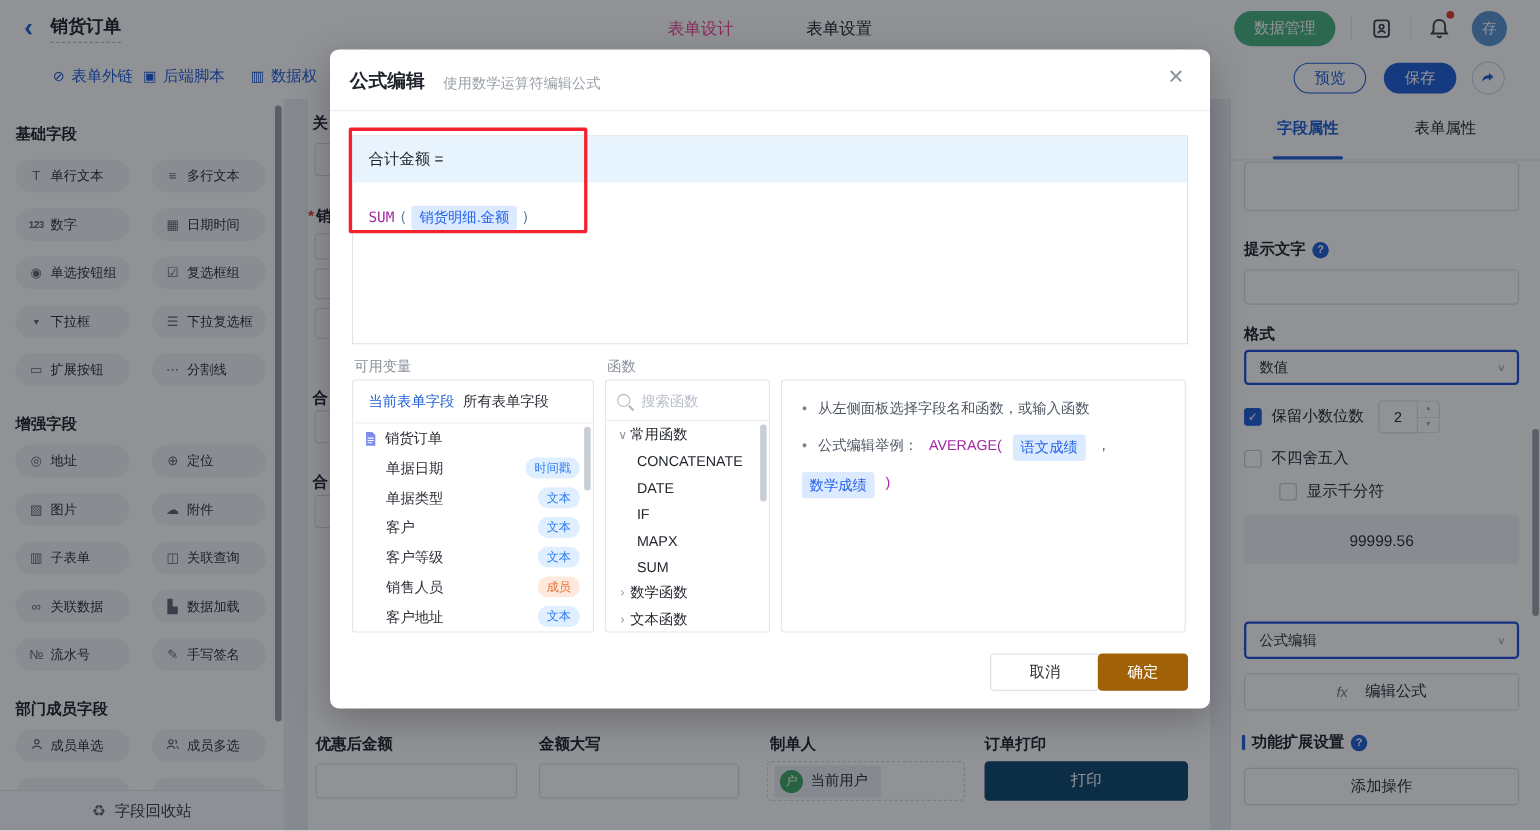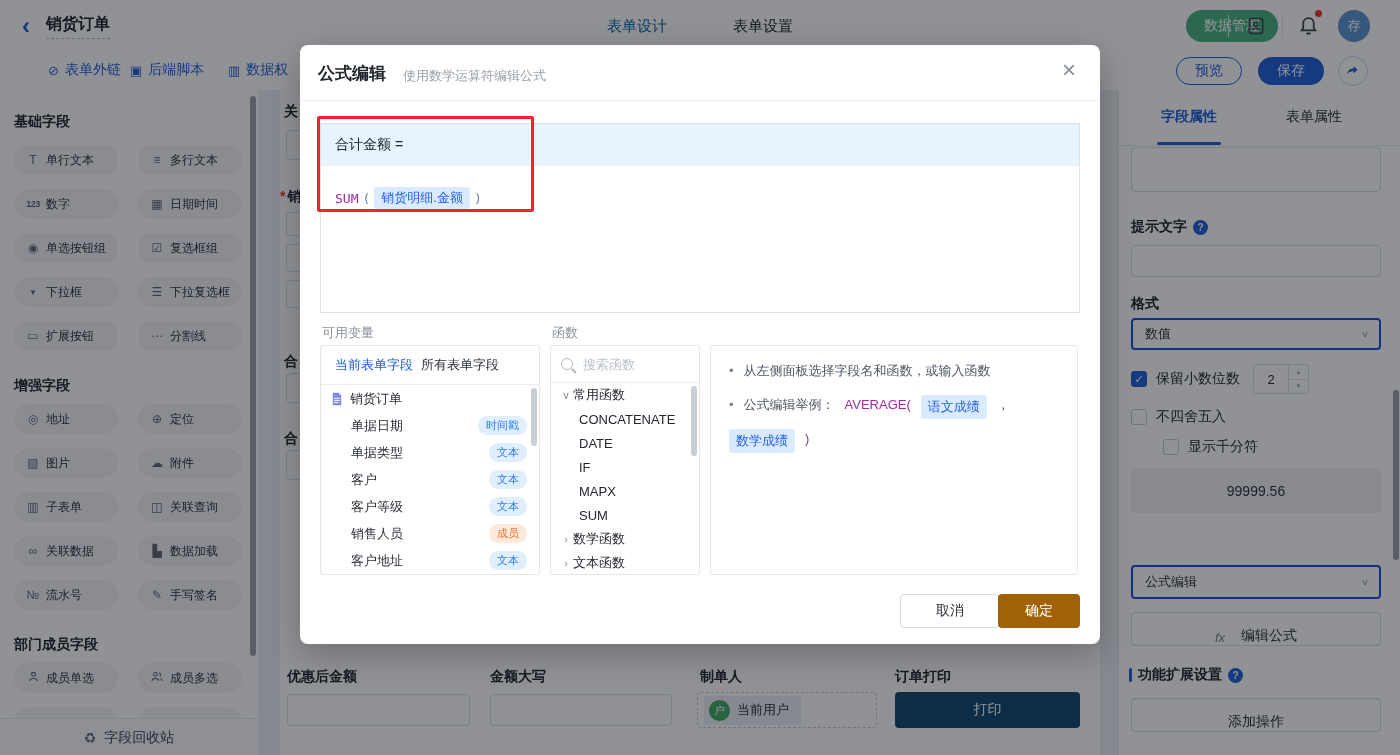--- a/index.html
+++ b/index.html
@@ -4,21 +4,21 @@
 <style>
   html,body{margin:0;padding:0;background:#dfe2e8;}
   body{font-family:"Liberation Sans","DejaVu Sans",sans-serif;color:#1f2329;}
   .stage{position:relative;width:1400px;height:755px;overflow:hidden;background:#eef0f4;}
   .abs{position:absolute;}
   
   .topbar{left:0;top:0;width:1400px;height:52px;background:#ffffff;}
   .back{font-size:24px;font-weight:bold;color:#1e5fd6;line-height:24px;cursor:pointer;}
   .apptitle{font-size:16px;font-weight:bold;color:#20242b;border-bottom:1px dashed #b8bfca;padding-bottom:3px;}
   .toptab{font-size:15px;color:#23272e;cursor:pointer;}
-  .toptab.active{color:#0369a1;}
+  .toptab.active{color:#ec4899;}
   .greenpill{background:#45b37e;color:#fff;font-size:14px;border-radius:17px;padding:7px 18px;cursor:pointer;}
   .vdiv{width:1px;height:22px;background:#e3e5ea;}
   .avatar{width:32px;height:32px;border-radius:50%;background:#5a96d2;color:#fff;font-size:13px;display:flex;align-items:center;justify-content:center;cursor:pointer;}
   .icbtn{cursor:pointer;display:flex;align-items:center;justify-content:center;}
   .reddot{position:absolute;right:-2px;top:-3px;width:7px;height:7px;border-radius:50%;background:#e63g2a;background:#e6382a;}
   
   .toolbar{left:0;top:52px;width:1400px;height:38px;background:#ffffff;border-bottom:1px solid #e4e6ea;}
   .tool-link{display:flex;align-items:center;gap:6px;color:#1e5fd6;font-size:14px;cursor:pointer;}
   .tool-link .g{font-size:13px;}
   .btn-outline{border:1px solid #1e5fd6;color:#1e5fd6;background:#fff;border-radius:14px;font-size:14px;padding:4px 18px;cursor:pointer;}
@@ -54,21 +54,21 @@
   .rselect{position:absolute;background:#fff;border:2px solid #1d4ed8;border-radius:4px;box-sizing:border-box;display:flex;align-items:center;justify-content:space-between;padding:0 10px 0 12px;font-size:13px;color:#2b2f36;cursor:pointer;}
   .chev{color:#9aa0ab;font-size:11px;transform:scaleY(.8);}
   .cbrow{position:absolute;display:flex;align-items:center;gap:9px;font-size:14px;color:#23272e;cursor:pointer;}
   .cb{width:16px;height:16px;border:1px solid #c3c8d2;border-radius:3px;background:#fff;box-sizing:border-box;}
   .cb.on{background:#1e5fd6;border-color:#1e5fd6;color:#fff;font-size:11px;display:flex;align-items:center;justify-content:center;}
   .numbox{position:absolute;width:36px;height:30px;border:1px solid #d8dce3;border-radius:4px 0 0 4px;box-sizing:border-box;display:flex;align-items:center;justify-content:center;font-size:13px;background:#fff;}
   .spin{position:absolute;width:20px;height:30px;border:1px solid #d8dce3;border-left:none;border-radius:0 4px 4px 0;box-sizing:border-box;display:flex;flex-direction:column;background:#fff;}
   .spin span{flex:1;display:flex;align-items:center;justify-content:center;font-size:6px;color:#9aa0ab;cursor:pointer;}
   .spin span:first-child{border-bottom:1px solid #e6e8ec;}
   .previewbox{position:absolute;background:#f2f3f5;border-radius:4px;display:flex;align-items:center;justify-content:center;font-size:14px;color:#2b2f36;}
-  .rbtn{position:absolute;border:1px solid #d8dce3;background:#fff;border-radius:4px;display:flex;align-items:flex-end;justify-content:center;gap:16px;font-size:14px;color:#2b2f36;cursor:pointer;box-sizing:border-box;}
+  .rbtn{position:absolute;border:1px solid #d8dce3;background:#fff;border-radius:4px;display:flex;align-items:center;justify-content:center;gap:16px;font-size:14px;color:#2b2f36;cursor:pointer;box-sizing:border-box;}
   .fx{font-style:italic;color:#7a8089;font-size:13px;}
   .extbar{width:3px;height:14px;background:#1e5fd6;border-radius:2px;}
   .rp-scroll{position:absolute;left:274px;top:300px;width:6px;height:170px;background:#9aa0ab;border-radius:3px;}
   
   .overlay{left:0;top:0;width:1400px;height:755px;background:rgba(10,14,22,.45);z-index:40;}
   .modal{left:300px;top:45px;width:800px;height:599px;background:#fff;border-radius:8px;box-shadow:0 10px 34px rgba(0,0,0,.25);z-index:50;}
   .m-title{position:absolute;left:18px;top:17px;font-size:17px;font-weight:bold;color:#20242b;}
   .m-sub{position:absolute;left:103px;top:22px;font-size:13px;color:#9aa0a8;}
   .m-close{position:absolute;right:24px;top:13px;font-size:24px;color:#8a9099;cursor:pointer;line-height:24px;}
   .m-hline{position:absolute;left:0;top:55px;width:800px;height:1px;background:#ebedf0;}
@@ -108,21 +108,21 @@
 </head>
 <body>
 
 <div class="stage">
 
   <div class="abs topbar">
     <div class="abs" style="left:22px;top:14px;"><span class="back">‹</span></div>
     <div class="abs apptitle" style="left:46px;top:14px;">销货订单</div>
     <div class="abs toptab active" style="left:607px;top:17px;">表单设计</div>
     <div class="abs toptab" style="left:733px;top:17px;">表单设置</div>
-    <div class="abs greenpill" style="left:1186px;top:10px;text-align:right;">数据管理</div>
+    <div class="abs greenpill" style="left:1122px;top:10px;text-align:right;">数据管理</div>
     <div class="abs vdiv" style="left:1228px;top:15px;"></div>
     <div class="abs icbtn" style="left:1244px;top:14px;width:24px;height:24px;">
       <svg width="20" height="20" viewBox="0 0 24 24">
           <rect x="4" y="3" width="16" height="18" rx="3" fill="none" stroke="#3c414b" stroke-width="2"></rect>
           <circle cx="12" cy="10" r="2.4" fill="none" stroke="#3c414b" stroke-width="1.8"></circle>
           <path d="M8 17c.8-2 2.6-2.6 4-2.6s3.2.6 4 2.6" fill="none" stroke="#3c414b" stroke-width="1.8"></path>
         </svg>
     </div>
     <div class="abs vdiv" style="left:1282px;top:15px;"></div>
     <div class="abs icbtn" style="left:1296px;top:13px;width:24px;height:26px;position:absolute;">

